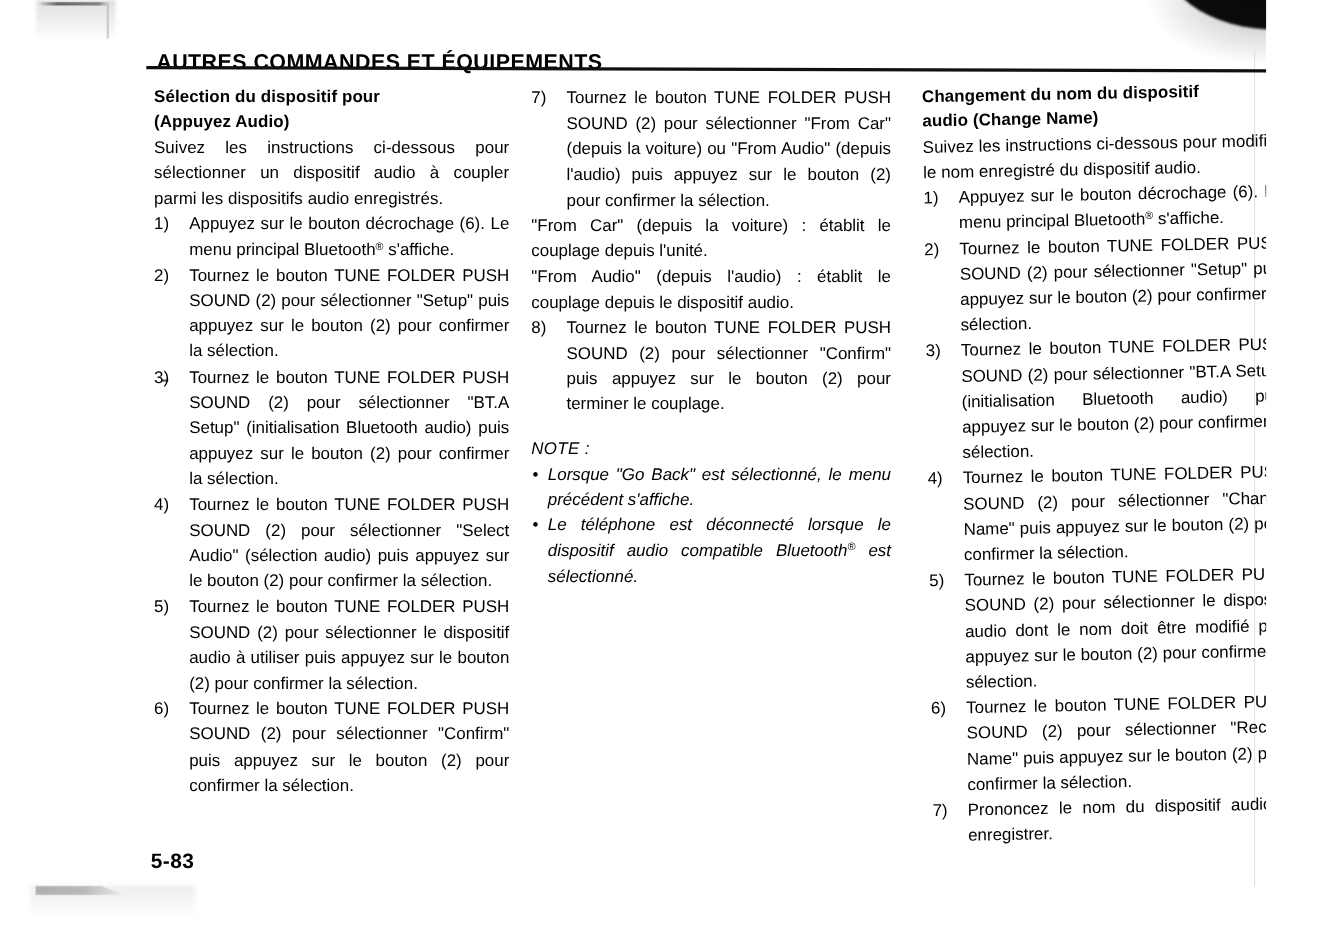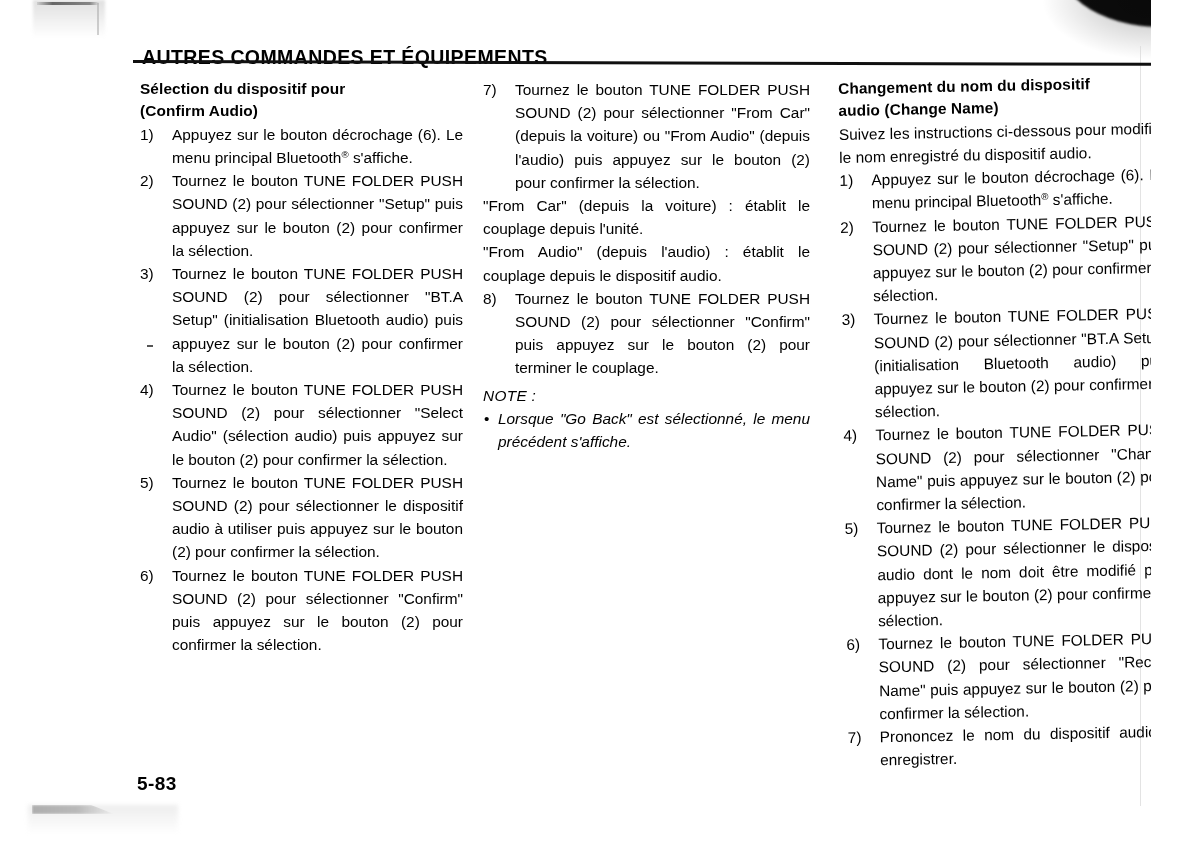--- a/index.html
+++ b/index.html
@@ -186,21 +186,21 @@
   ol.steps > li > .step-body {
     display: block;
   }
   .sub-para {
     display: block;
     margin-left: -32px;
     text-align: justify;
   }
 
   .note-block {
-    margin-top: 4px;
+    margin-top: 17px;
   }
   .note-label {
     font-size: 15.4px;
     font-style: italic;
     line-height: 23.2px;
     letter-spacing: 0.3px;
   }
   ul.note-list {
     margin: 0;
     padding: 0;
@@ -265,22 +265,23 @@
   <div class="header-rule"></div>
   <div class="header-rule-tip"></div>
 
   <div class="ghost-dash"></div>
 
   <div class="columns">
 
     <div class="col col-1">
       <h2 class="sec-title">
         <span>Sélection du dispositif pour</span><br>
-        <span>(Confirm Audio)</span>
+        <span>(Appuyez Audio)</span>
       </h2>
+      <p class="body-text">Suivez les instructions ci-dessous pour sélectionner un dispositif audio à coupler parmi les dispositifs audio enregistrés.</p>
 
       <ol class="steps">
         <li>
           <span class="marker">1)</span>
           <span class="step-body"><span>Appuyez sur le bouton décrochage (6). Le menu principal Bluetooth</span><sup class="reg">®</sup><span> s'affiche.</span></span>
         </li>
         <li>
           <span class="marker">2)</span>
           <span class="step-body">Tournez le bouton TUNE FOLDER PUSH SOUND (2) pour sélectionner "Setup" puis appuyez sur le bouton (2) pour confirmer la sélection.</span>
         </li>
@@ -314,20 +315,21 @@
         <li>
           <span class="marker">8)</span>
           <span class="step-body">Tournez le bouton TUNE FOLDER PUSH SOUND (2) pour sélectionner "Confirm" puis appuyez sur le bouton (2) pour terminer le couplage.</span>
         </li>
       </ol>
 
       <div class="note-block">
         <div class="note-label">NOTE :</div>
         <ul class="note-list">
           <li><span>Lorsque "Go Back" est sélectionné, le menu précédent s'affiche.</span><sup class="reg"></sup><span></span></li>
+          <li><span>Le téléphone est déconnecté lorsque le dispositif audio compatible Bluetooth</span><sup class="reg">®</sup><span> est sélectionné.</span></li>
         </ul>
       </div>
     </div>
 
     <div class="col col-3">
       <h2 class="sec-title">
         <span>Changement du nom du dispositif</span><br>
         <span>audio (Change Name)</span>
       </h2>
       <p class="body-text">Suivez les instructions ci-dessous pour modifier le nom enregistré du dispositif audio.</p>

